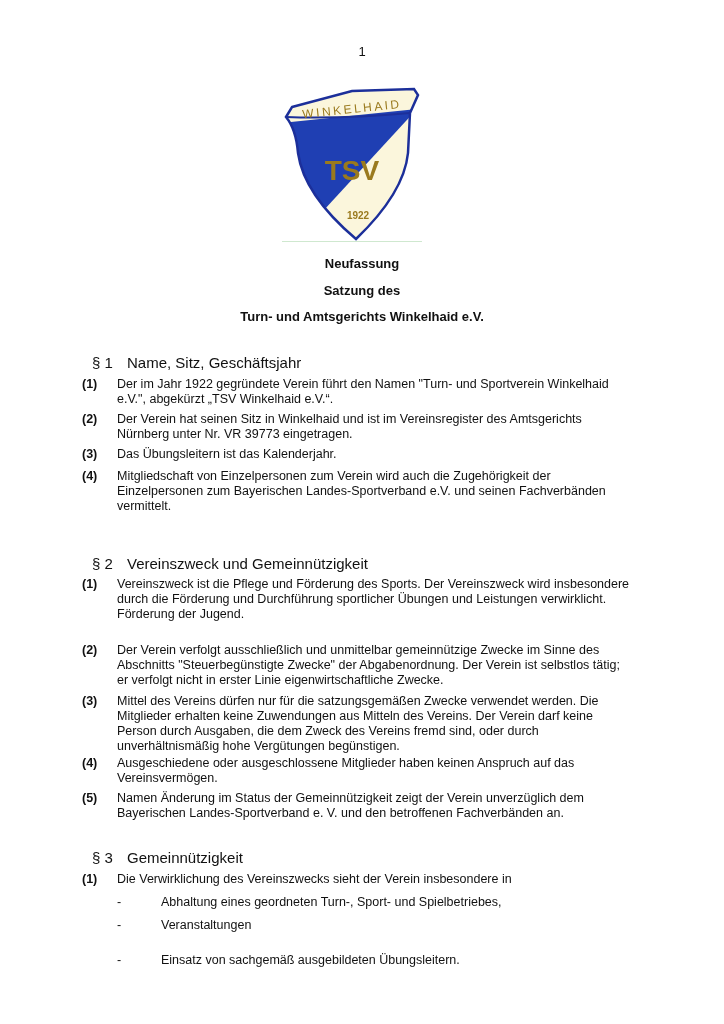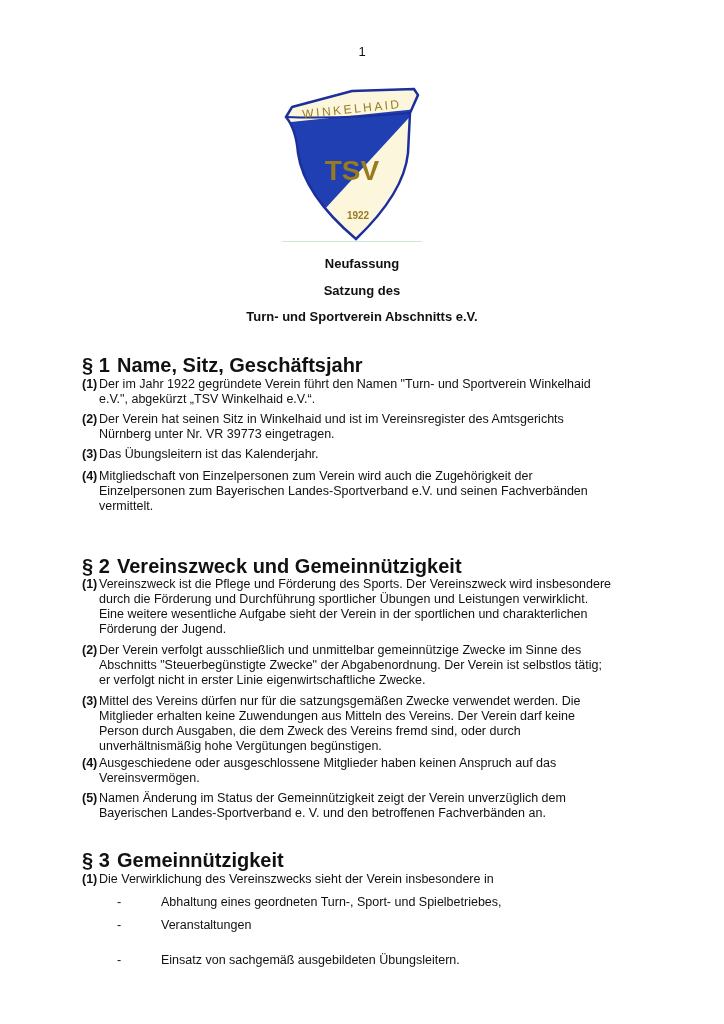--- a/index.html
+++ b/index.html
@@ -4,25 +4,25 @@
 <style>
   html, body { margin: 0; padding: 0; background: #ffffff; }
   body {
     width: 724px; height: 1024px; position: relative; overflow: hidden;
     font-family: "Liberation Sans", sans-serif; color: #111;
   }
   .page-num { position: absolute; top: 44px; left: 0; width: 724px; text-align: center; font-size: 13px; }
   .logo { position: absolute; left: 282px; top: 83px; width: 140px; height: 160px; }
   .logo-baseline { position: absolute; left: 282px; top: 241px; width: 140px; height: 1px; background: #cfe8cf; }
   .title { position: absolute; left: 0; width: 724px; text-align: center; font-weight: bold; font-size: 13px; }
-  .section-head { position: absolute; left: 82px; font-weight: bold; font-size: 20px; }
+  .section-head { position: absolute; left: 92px; font-weight: normal; font-size: 15px; }
   .section-head .num { display: inline-block; width: 35px; }
   .para { position: absolute; left: 82px; width: 560px; font-size: 12.5px; line-height: 15px; }
   .para .pnum { position: absolute; left: 0; top: 0; font-weight: bold; }
-  .para .ptext { margin-left: 17px; }
+  .para .ptext { margin-left: 35px; }
   .bullet { position: absolute; left: 117px; width: 500px; font-size: 12.5px; line-height: 15px; }
   .bullet .dash { position: absolute; left: 0; top: 0; }
   .bullet .btext { margin-left: 44px; }
 </style>
 </head>
 <body>
 
 <div class="page-num">1</div>
 
 <svg class="logo" viewBox="0 0 140 160" xmlns="http://www.w3.org/2000/svg">
@@ -38,21 +38,21 @@
   <path d="M10 24 L70 8 L132 6 L136 12 L128 30 L126 70 Q122 110 74 156 Q22 112 16 70 Q14 46 4 34 Z" fill="none" stroke="#1c2f9a" stroke-width="2.5"></path>
   <path d="M4 34 Q60 36 128 30" fill="none" stroke="#1c2f9a" stroke-width="2"></path>
   <text x="70" y="30" text-anchor="middle" font-family="Liberation Sans, sans-serif" font-size="12" letter-spacing="2.5" fill="#9a7a1e" transform="rotate(-6 70 26)">WINKELHAID</text>
   <text x="70" y="97" text-anchor="middle" font-family="Liberation Sans, sans-serif" font-weight="bold" font-size="28" fill="#9a7a1e">TSV</text>
   <text x="76" y="136" text-anchor="middle" font-family="Liberation Sans, sans-serif" font-weight="bold" font-size="10" fill="#9a7a1e">1922</text>
 </svg>
 <div class="logo-baseline"></div>
 
 <div class="title" style="top:256px">Neufassung</div>
 <div class="title" style="top:283px">Satzung des</div>
-<div class="title" style="top:309px">Turn- und Sportverein Abschnitts e.V.</div>
+<div class="title" style="top:309px">Turn- und Amtsgerichts Winkelhaid e.V.</div>
 
 <div class="section-head" style="top:354px">
   <span class="num">§ 1</span><span>Name, Sitz, Geschäftsjahr</span>
 </div>
 <div class="para" style="top:377px">
   <span class="pnum">(1)</span>
   <div class="ptext">
       <div>Der im Jahr 1922 gegründete Verein führt den Namen "Turn- und Sportverein Winkelhaid</div>
       <div>e.V.", abgekürzt „TSV Winkelhaid e.V.“.</div>
     </div>
@@ -80,21 +80,20 @@
 </div>
 
 <div class="section-head" style="top:555px">
   <span class="num">§ 2</span><span>Vereinszweck und Gemeinnützigkeit</span>
 </div>
 <div class="para" style="top:577px">
   <span class="pnum">(1)</span>
   <div class="ptext">
       <div>Vereinszweck ist die Pflege und Förderung des Sports. Der Vereinszweck wird insbesondere</div>
       <div>durch die Förderung und Durchführung sportlicher Übungen und Leistungen verwirklicht.</div>
-      <div>Eine weitere wesentliche Aufgabe sieht der Verein in der sportlichen und charakterlichen</div>
       <div>Förderung der Jugend.</div>
     </div>
 </div>
 <div class="para" style="top:643px">
   <span class="pnum">(2)</span>
   <div class="ptext">
       <div>Der Verein verfolgt ausschließlich und unmittelbar gemeinnützige Zwecke im Sinne des</div>
       <div>Abschnitts "Steuerbegünstigte Zwecke" der Abgabenordnung. Der Verein ist selbstlos tätig;</div>
       <div>er verfolgt nicht in erster Linie eigenwirtschaftliche Zwecke.</div>
     </div>

